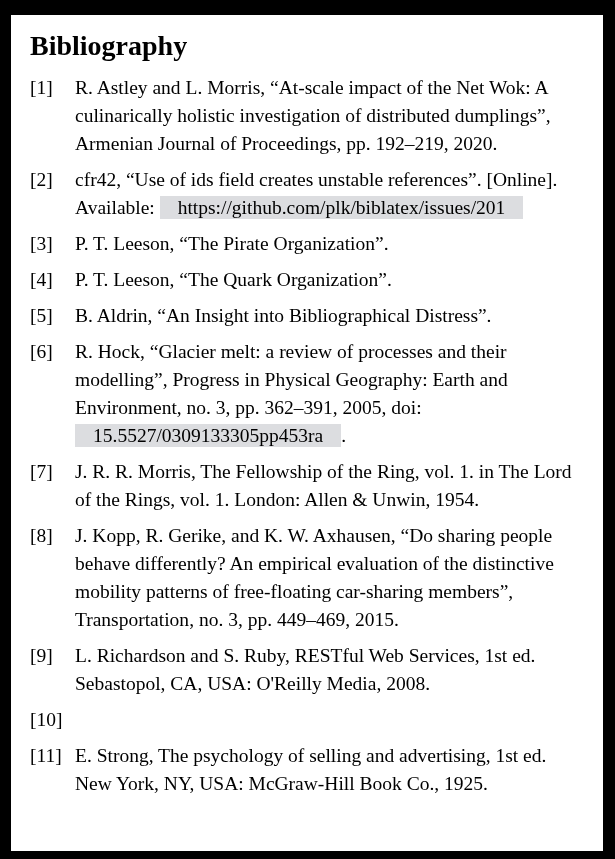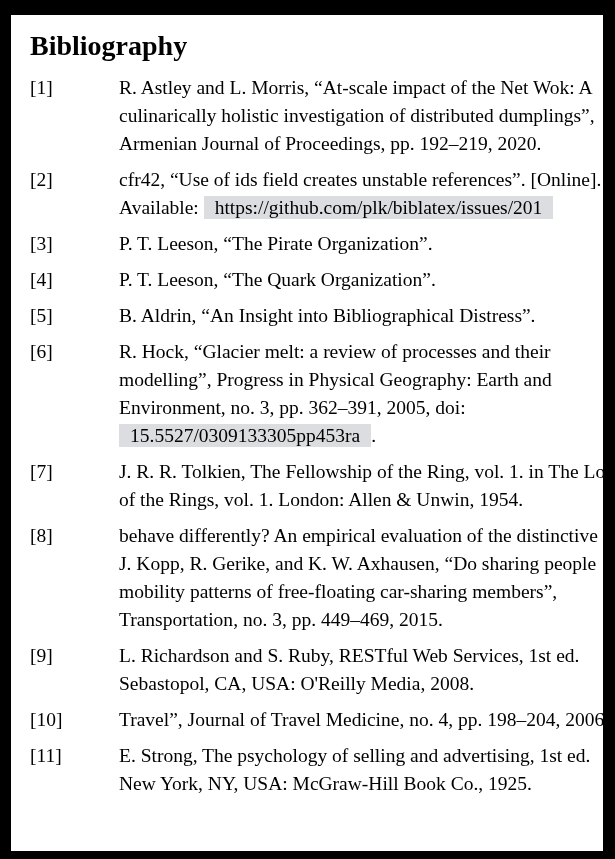--- a/index.html
+++ b/index.html
@@ -44,28 +44,27 @@
     flex:0 0 45px;
     line-height:28px;
   }
   .entry-content{
     flex:1 1 auto;
     min-width:0;
   }
   .entry-line{
     line-height:28px;
     white-space:nowrap;
-    margin-left:44px;
   }
   .seg-italic{}
   .seg-link{
     background:var(--hl);
     color:var(--ink);
     text-decoration:none;
-    padding:1px 11px;
+    padding:1px 18px;
     cursor:pointer;
   }
 </style>
 </head>
 <body>
 
 <div class="page">
   <h1 class="page-title">Bibliography</h1>
   <div class="entries" id="entries">
       <div class="entry">
@@ -106,44 +105,43 @@
         <div class="entry-content">
           <div class="entry-line"><span>R. Hock, “Glacier melt: a review of processes and their</span></div>
           <div class="entry-line"><span>modelling”, </span><span class="seg-italic">Progress in Physical Geography: Earth and</span></div>
           <div class="entry-line"><span class="seg-italic">Environment</span><span>, no. 3, pp. 362–391, 2005, doi:</span></div>
           <div class="entry-line"><span class="seg-link">15.5527/0309133305pp453ra</span><span>.</span></div>
         </div>
       </div>
       <div class="entry">
         <span class="entry-label">[7]</span>
         <div class="entry-content">
-          <div class="entry-line"><span>J. R. R. Tolkien, </span><span class="seg-italic">The Fellowship of the Ring</span><span>, vol. 1. in The Lord</span></div>
+          <div class="entry-line"><span>J. R. R. Morris, </span><span class="seg-italic">The Fellowship of the Ring</span><span>, vol. 1. in The Lord</span></div>
           <div class="entry-line"><span>of the Rings, vol. 1. London: Allen &amp; Unwin, 1954.</span></div>
         </div>
       </div>
       <div class="entry">
         <span class="entry-label">[8]</span>
         <div class="entry-content">
+          <div class="entry-line"><span>J. Kopp, R. Gerike, and K. W. Axhausen, “Do sharing people</span></div>
           <div class="entry-line"><span>behave differently? An empirical evaluation of the distinctive</span></div>
-          <div class="entry-line"><span>J. Kopp, R. Gerike, and K. W. Axhausen, “Do sharing people</span></div>
           <div class="entry-line"><span>mobility patterns of free-floating car-sharing members”,</span></div>
           <div class="entry-line"><span class="seg-italic">Transportation</span><span>, no. 3, pp. 449–469, 2015.</span></div>
         </div>
       </div>
       <div class="entry">
         <span class="entry-label">[9]</span>
         <div class="entry-content">
           <div class="entry-line"><span>L. Richardson and S. Ruby, </span><span class="seg-italic">RESTful Web Services</span><span>, 1st ed.</span></div>
           <div class="entry-line"><span>Sebastopol, CA, USA: O'Reilly Media, 2008.</span></div>
         </div>
       </div>
       <div class="entry">
         <span class="entry-label">[10]</span>
         <div class="entry-content">
-          <div class="entry-line"><span>Travel”, </span><span class="seg-italic">Journal of Travel Medicine</span><span>, no. 4, pp. 198–204, 2006.</span></div>
         </div>
       </div>
       <div class="entry">
         <span class="entry-label">[11]</span>
         <div class="entry-content">
           <div class="entry-line"><span>E. Strong, </span><span class="seg-italic">The psychology of selling and advertising</span><span>, 1st ed.</span></div>
           <div class="entry-line"><span>New York, NY, USA: McGraw-Hill Book Co., 1925.</span></div>
         </div>
       </div>
     </div>

